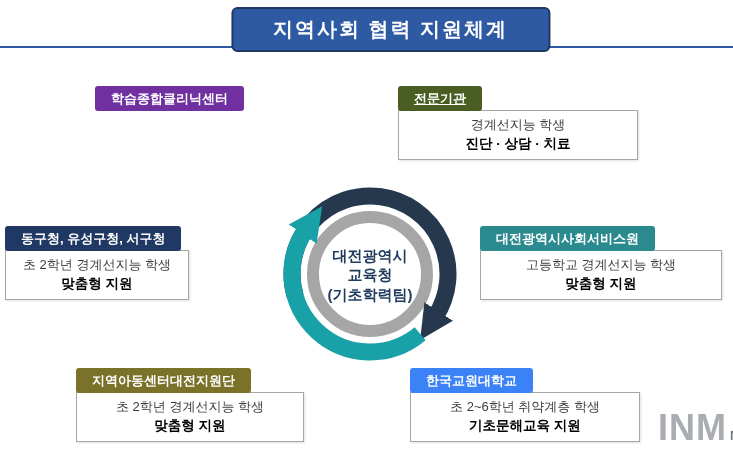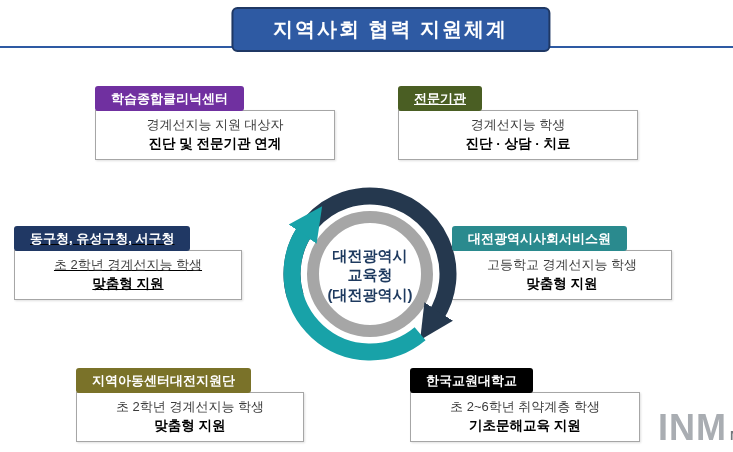--- a/index.html
+++ b/index.html
@@ -28,22 +28,22 @@
   .node-body {
     background:#ffffff; border:1px solid #a6a6a6; width:100%; box-sizing:border-box;
     text-align:center; padding:5px 4px 6px 4px; margin-top:-1px;
     box-shadow:1px 1px 2px rgba(0,0,0,0.12);
   }
   .node-body .l1 { font-size:13px; color:#3b3b3b; line-height:1.35; }
   .node-body .l2 { font-size:13.5px; color:#000000; font-weight:bold; line-height:1.35; margin-top:1px; }
 
   .n1 { left:95px;  top:86px;  width:240px; }
   .n2 { left:398px; top:86px;  width:240px; }
-  .n3 { left:14px;  top:226px; width:228px;text-decoration:underline; }
-  .n4 { left:452px; top:226px; width:220px; }
+  .n3 { left:5px;  top:226px; width:184px; }
+  .n4 { left:480px; top:226px; width:242px; }
   .n5 { left:76px;  top:368px; width:228px; }
   .n6 { left:410px; top:368px; width:230px; }
 
   
   .cycle-wrap { position:absolute; left:260px; top:168px; width:220px; height:214px; }
   .cycle-svg { position:absolute; left:0; top:0; }
   .cycle-center-text {
     position:absolute; left:0; top:0; width:220px; height:214px;
     display:flex; flex-direction:column; align-items:center; justify-content:center;
     text-align:center; color:#1e3a5f; font-weight:bold; font-size:15px; line-height:1.3;
@@ -64,24 +64,20 @@
 </head>
 <body>
 
 <div class="stage">
 
   <div class="title-banner">지역사회 협력 지원체계</div>
   <div class="title-rule"></div>
 
   <div class="node n1">
     <div class="node-header" style="background-color: rgb(112, 48, 160);">학습종합클리닉센터</div>
-    <div class="node-body">
-      <div class="l1">경계선지능 지원 대상자</div>
-      <div class="l2">진단 및 전문기관 연계</div>
-    </div>
   </div>
 
   <div class="node n2">
     <div class="node-header" style="background-color: rgb(74, 94, 35); text-decoration: underline;">전문기관</div>
     <div class="node-body">
       <div class="l1">경계선지능 학생</div>
       <div class="l2">진단 · 상담 · 치료</div>
     </div>
   </div>
 
@@ -103,21 +99,21 @@
 
   <div class="node n5">
     <div class="node-header" style="background-color: rgb(122, 114, 41);">지역아동센터대전지원단</div>
     <div class="node-body">
       <div class="l1">초 2학년 경계선지능 학생</div>
       <div class="l2">맞춤형 지원</div>
     </div>
   </div>
 
   <div class="node n6">
-    <div class="node-header" style="background-color: #000000;">한국교원대학교</div>
+    <div class="node-header" style="background-color: #3b82f6;">한국교원대학교</div>
     <div class="node-body">
       <div class="l1">초 2~6학년 취약계층 학생</div>
       <div class="l2">기초문해교육 지원</div>
     </div>
   </div>
 
   <div class="cycle-wrap">
     <svg class="cycle-svg" width="220" height="214" viewBox="0 0 220 214">
       <defs>
         <marker id="headNavy" markerUnits="userSpaceOnUse" markerWidth="42" markerHeight="42" refX="6" refY="21" orient="auto">
@@ -132,21 +128,21 @@
 
       <circle cx="110" cy="106" r="50" fill="#ffffff"></circle>
 
       <path d="M 35.4 128.8 A 78 78 0 1 1 175.4 148.5" fill="none" stroke-width="17" marker-end="url(#headNavy)" style="stroke: rgb(37, 56, 78);"></path>
 
       <path d="M 160.1 165.7 A 78 78 0 0 1 46.1 61.2" fill="none" stroke-width="17" marker-end="url(#headTeal)" style="stroke: rgb(24, 162, 168);"></path>
     </svg>
     <div class="cycle-center-text">
       <div>대전광역시</div>
       <div>교육청</div>
-      <div>(대전광역시)</div>
+      <div>(기초학력팀)</div>
     </div>
   </div>
 
   <div class="watermark">
     <span class="wm-main">INM</span>
     <span class="wm-sub">NEWS</span>
   </div>
 
 </div>
 

